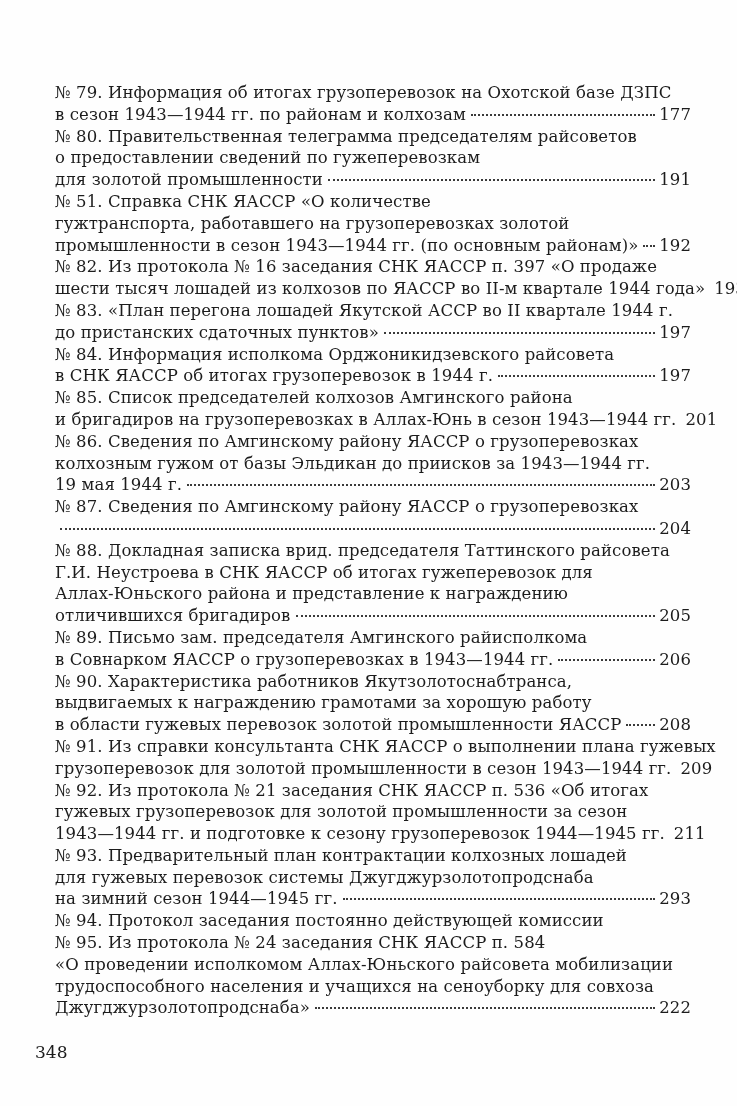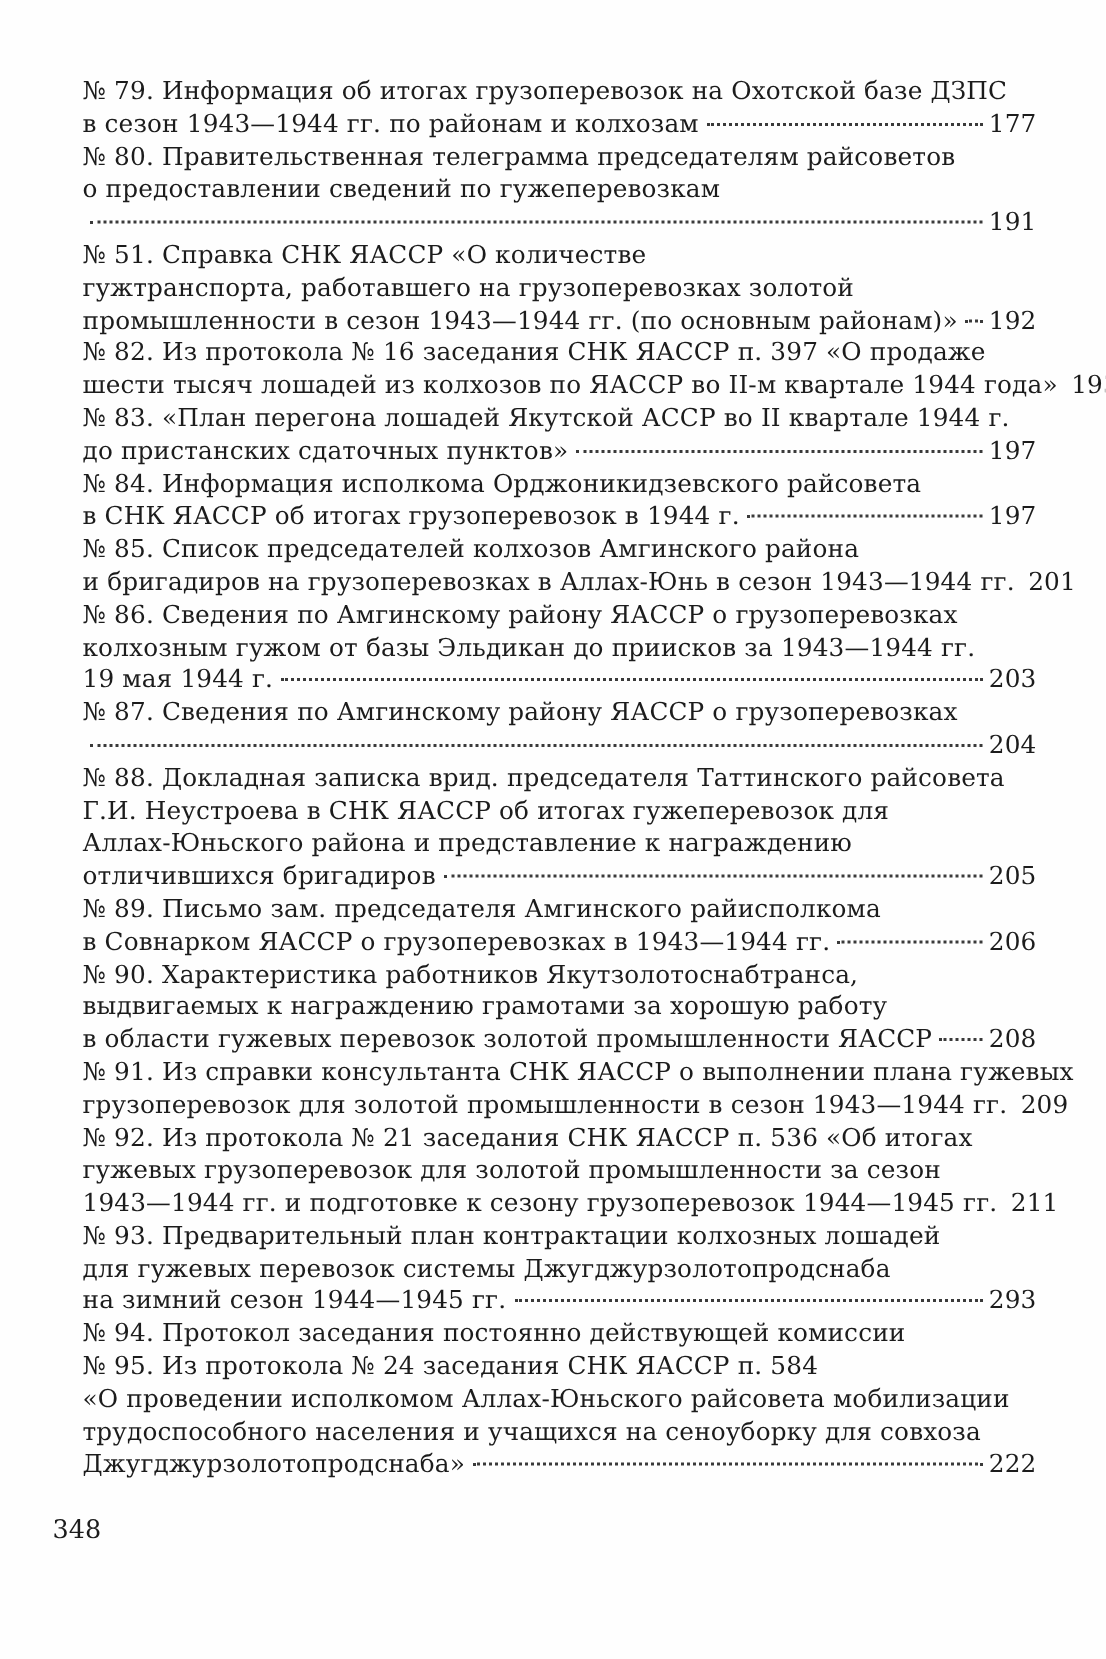--- a/index.html
+++ b/index.html
@@ -11,20 +11,21 @@
     position: relative;
     width: 737px;
     height: 1106px;
     background: #fefefe;
     overflow: hidden;
     font-family: "DejaVu Serif", "Liberation Serif", serif;
     color: #1c1c1c;
   }
   .content {
     padding: 50px 46px 0 55px;
+    margin-top: 32px;
   }
   .entry {
     margin: 0;
   }
   .line {
     font-size: 16.5px;
     line-height: 21.8px;
     white-space: nowrap;
     letter-spacing: 0.1px;
   }
@@ -66,20 +67,21 @@
         <div class="line last">
           <span class="txt">в сезон 1943—1944 гг. по районам и колхозам</span>
           <span class="leader"></span>
           <span class="pg">177</span>
         </div>
       </div>
       <div class="entry">
         <div class="line">№ 80. Правительственная телеграмма председателям райсоветов</div>
         <div class="line">о предоставлении сведений по гужеперевозкам</div>
         <div class="line last">
+          <span class="txt">для золотой промышленности</span>
           <span class="leader"></span>
           <span class="pg">191</span>
         </div>
       </div>
       <div class="entry">
         <div class="line">№ 51. Справка СНК ЯАССР «О количестве</div>
         <div class="line">гужтранспорта, работавшего на грузоперевозках золотой</div>
         <div class="line last">
           <span class="txt">промышленности в сезон 1943—1944 гг. (по основным районам)»</span>
           <span class="leader"></span>

